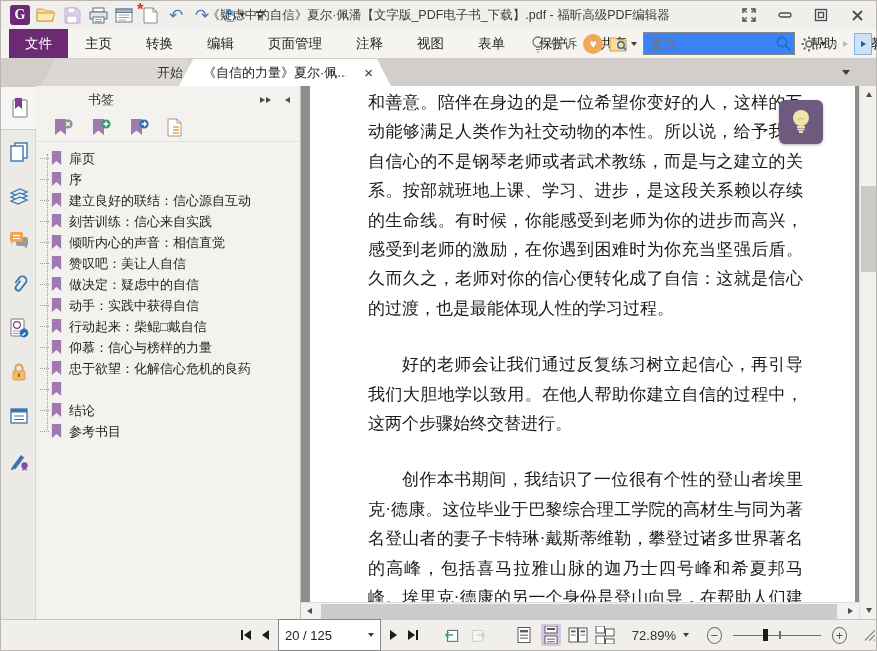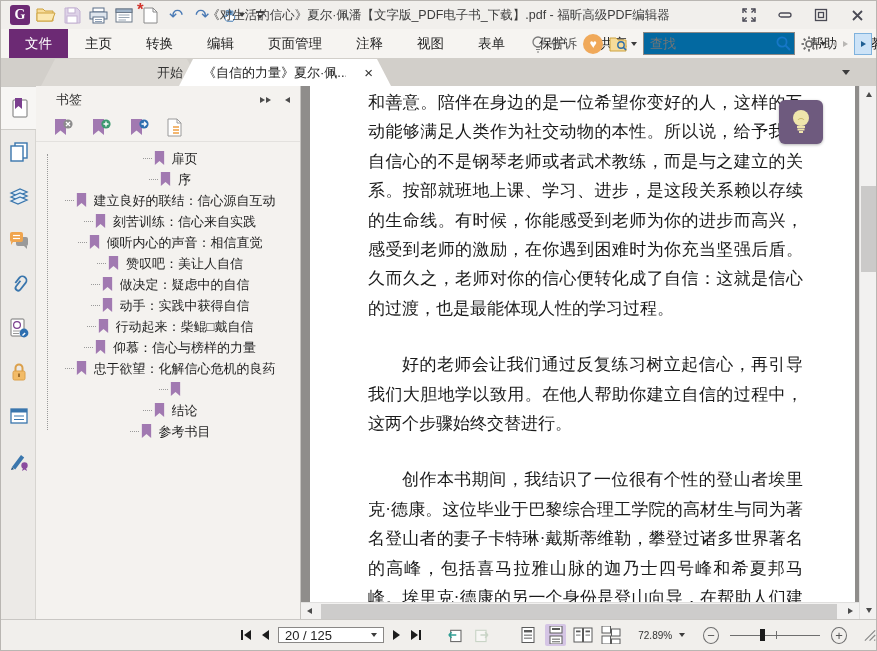--- a/index.html
+++ b/index.html
@@ -17,47 +17,47 @@
   .win-btn { width:30px; height:24px; display:flex; align-items:center; justify-content:center; }
 
   
   .menubar { position:absolute; left:0; top:28px; right:0; height:29px; background:#f6f4f1; display:flex; align-items:center; padding-left:8px; }
   .menu-item { padding:0 17px; height:29px; line-height:29px; font-size:13.5px; color:#1f1f1f; white-space:nowrap; }
   .menu-item.active { background:#6c2a74; color:#fff; padding:0 16px; }
   .menu-right { position:absolute; right:4px; top:0; height:29px; display:flex; align-items:center; gap:6px; }
   .tellme-label { color:#555; font-size:13px; white-space:nowrap; width:30px; overflow:hidden; }
   .heart-badge { width:20px; height:20px; border-radius:50%; background:#f0a95a; color:#fff; font-size:12px; display:flex; align-items:center; justify-content:center; margin-left:-4px; }
   .searchbox { position:relative; width:152px; height:23px; }
-  .searchbox input { width:100%; height:100%; border:1px solid#8a8886; padding:0 22px 0 6px; font-size:13px; font-family:inherit; background:#0369a1; }
+  .searchbox input { width:100%; height:100%; border:1px solid#8a8886; padding:0 22px 0 6px; font-size:13px; font-family:inherit; background:#3b82f6; }
   .search-mag { position:absolute; right:3px; top:3px; }
   .more-btn { width:18px; height:22px; background:#cde3f7; border:1px solid #7fb2dd; display:flex; align-items:center; justify-content:center; }
 
   
   .tabbar { position:absolute; left:0; top:57px; right:0; height:28px; background:#d2cfca; }
   .tab { position:absolute; bottom:0; height:27px; line-height:27px; font-size:13px; text-align:right; padding:0 18px 0 24px; clip-path:polygon(14px 0, calc(100% - 14px) 0, 100% 100%, 0 100%); white-space:nowrap; }
   .tab-start { left:40px; width:160px; background:#dbd8d3; color:#333; }
   .tab-doc { left:178px; width:212px; background:#ffffff; color:#222; display:flex; align-items:center; gap:10px; }
   .tab-close { font-size:15px; color:#333; line-height:1; margin-left:8px; }
   .tab-caret { position:absolute; right:26px; top:12px; }
 
   
   .main { position:absolute; left:0; top:85px; right:0; bottom:31px; background:#fff; }
 
   .iconstrip { position:absolute; left:0; top:0; width:35px; bottom:0; background:#eceae7; border-right:1px solid #d7d5d1; }
   .strip-item { width:35px; height:44px; display:flex; align-items:center; justify-content:center; }
   .strip-item.active { background:#f7f6f4; border-top:1px solid #cfcdc9; border-bottom:1px solid #cfcdc9; }
 
   .bm-panel { position:absolute; left:35px; top:0; width:265px; bottom:0; background:#f4f2ef; border-right:1px solid #c4c2bf; }
   .bm-header { height:28px; display:flex; align-items:center; padding:0 10px 0 20px; }
-  .bm-title { font-size:13px; color:#333; flex:1; }
+  .bm-title { font-size:13px; color:#333; flex:1;margin-left:32px; }
   .bm-head-icons { display:flex; align-items:center; gap:14px; }
   .bm-tools { height:28px; display:flex; align-items:center; gap:16px; padding-left:16px; border-bottom:1px solid #e3e1de; }
   .bm-list { position:relative; padding:6px 0 0 0; }
   .bm-list::before { content:''; position:absolute; left:11px; top:12px; bottom:12px; border-left:1px dotted #9a9a9a; }
-  .bm-item { display:flex; align-items:center; height:21px; padding-left:4px; cursor:default;justify-content:center; }
+  .bm-item { display:flex; align-items:center; height:21px; padding-left:4px; cursor:default; }
   .bm-item::before { content:''; width:9px; border-top:1px dotted #9a9a9a; margin-right:1px; flex:0 0 auto; }
   .bm-item .bm-label { font-size:13px; color:#1e1e1e; margin-left:6px; white-space:nowrap; overflow:hidden; }
 
   .docarea { position:absolute; left:300px; top:0; right:17px; bottom:0; background:#8f8d8b; }
   .page { position:absolute; left:9px; top:0; right:4px; bottom:17px; background:#fff; overflow:hidden; }
   .page-text { padding:2px 52px 0 58px; font-family:"Liberation Serif","DejaVu Serif",serif; font-size:17px; line-height:29.4px; text-align:justify; color:#1a1a1a; }
   .page-text p.indent { text-indent:2em; margin-top:27px; }
 
   .assistant-btn { position:absolute; right:36px; top:14px; width:44px; height:44px; background:#6e5a7e; border-radius:6px; display:flex; align-items:center; justify-content:center; box-shadow:0 1px 3px rgba(0,0,0,.3); }
 
@@ -68,25 +68,25 @@
 
   .vscroll { position:absolute; right:0; top:0; width:17px; bottom:0; background:#f2f1f0; border-left:1px solid #e0dfde; }
   .vs-btn { position:absolute; left:0; width:17px; height:17px; display:flex; align-items:center; justify-content:center; }
   .vs-up { top:0; } .vs-down { bottom:0; }
   .vs-thumb { position:absolute; left:1px; width:15px; top:100px; height:86px; background:#cbcac9; }
 
   
   .statusbar { position:absolute; left:0; bottom:0; right:0; height:31px; background:#f1efec; border-top:1px solid #c9c7c4; display:flex; align-items:center; padding-left:238px; gap:7px; }
   .pgbtn { display:flex; align-items:center; gap:1px; padding:2px; }
   .pgbar { width:2px; height:10px; background:#1c1c1c; }
-  .page-combo { width:112px; height:16px; background:#fff; border:1px solid #8a8886; display:flex; align-items:center; padding:0 6px; gap:12px; }
+  .page-combo { width:112px; height:32px; background:#fff; border:1px solid #8a8886; display:flex; align-items:center; padding:0 6px; gap:12px; }
   .page-combo .val { flex:1; font-size:13px; color:#222; }
   .layout-btn { width:22px; height:22px; display:flex; align-items:center; justify-content:center; border-radius:2px; }
   .layout-btn.selected { background:#d5c5e5; }
-  .zoom-label { font-size:10px; color:#333; margin-left:10px; white-space:nowrap;text-align:right; }
+  .zoom-label { font-size:13px; color:#333; margin-left:10px; white-space:nowrap;text-align:right; }
   .circle-btn { width:17px; height:17px; border:1.4px solid #6e6e6e; border-radius:50%; color:#555; display:flex; align-items:center; justify-content:center; font-size:13px; line-height:1; }
   .zoom-slider { position:relative; width:96px; height:16px; margin:0 4px; }
   .zs-track { position:absolute; left:0; right:0; top:7.5px; height:1.4px; background:#6e6e6e; }
   .zs-tick { position:absolute; left:46px; top:4px; width:1.4px; height:8px; background:#6e6e6e; }
   .zs-handle { position:absolute; left:30px; top:2px; width:5px; height:12px; background:#1b1b1b; }
 
   
   .tri { width:0; height:0; display:inline-block; }
   .tri-r  { border-left:7px solid #1c1c1c; border-top:5px solid transparent; border-bottom:5px solid transparent; }
   .tri-l  { border-right:7px solid #1c1c1c; border-top:5px solid transparent; border-bottom:5px solid transparent; }
@@ -153,21 +153,21 @@
     <div class="tb-icon" style="width:36px;gap:3px;">
       <svg width="15" height="17" viewBox="0 0 24 24">
           <path d="M9 21c-2-1.5-4-5-4-7.5 0-1.3 1.6-1.7 2.4-.6l1 1.4V5.2a1.4 1.4 0 0 1 2.8 0V11l1.2-.2V4.2a1.4 1.4 0 0 1 2.8 0V11l1.2.2V5.8a1.3 1.3 0 0 1 2.6 0v6.4l1-.2c1.6 0 2 .9 2 2.2 0 2.6-1.6 5.3-3 7z" fill="#fff" stroke="#3f79b3" stroke-width="1.6"></path>
         </svg>
       <span class="tri tri-d sm"></span>
     </div>
     <div class="tb-icon" style="width:18px;flex-direction:column;gap:2px;">
       <span style="width:8px;height:1.5px;background:#4b4b4b;"></span>
       <span class="tri tri-d sm"></span>
     </div>
-    <div class="tb-title">《对生活的信心》夏尔·佩潘【文字版_PDF电子书_下载】.pdf - 福昕高级PDF编辑器</div>
+    <div class="tb-title">《疑虑中的自信》夏尔·佩潘【文字版_PDF电子书_下载】.pdf - 福昕高级PDF编辑器</div>
     <div class="win-controls">
       <div class="win-btn">
         <svg width="14" height="14" viewBox="0 0 14 14">
             <g stroke="#4a4a55" stroke-width="1.4" fill="none">
               <path d="M5 1H1v4M9 1h4v4M5 13H1V9M9 13h4V9"></path>
               <path d="M1 1l3.5 3.5M13 1L9.5 4.5M1 13l3.5-3.5M13 13L9.5 9.5"></path>
             </g>
           </svg>
       </div>
       <div class="win-btn">

